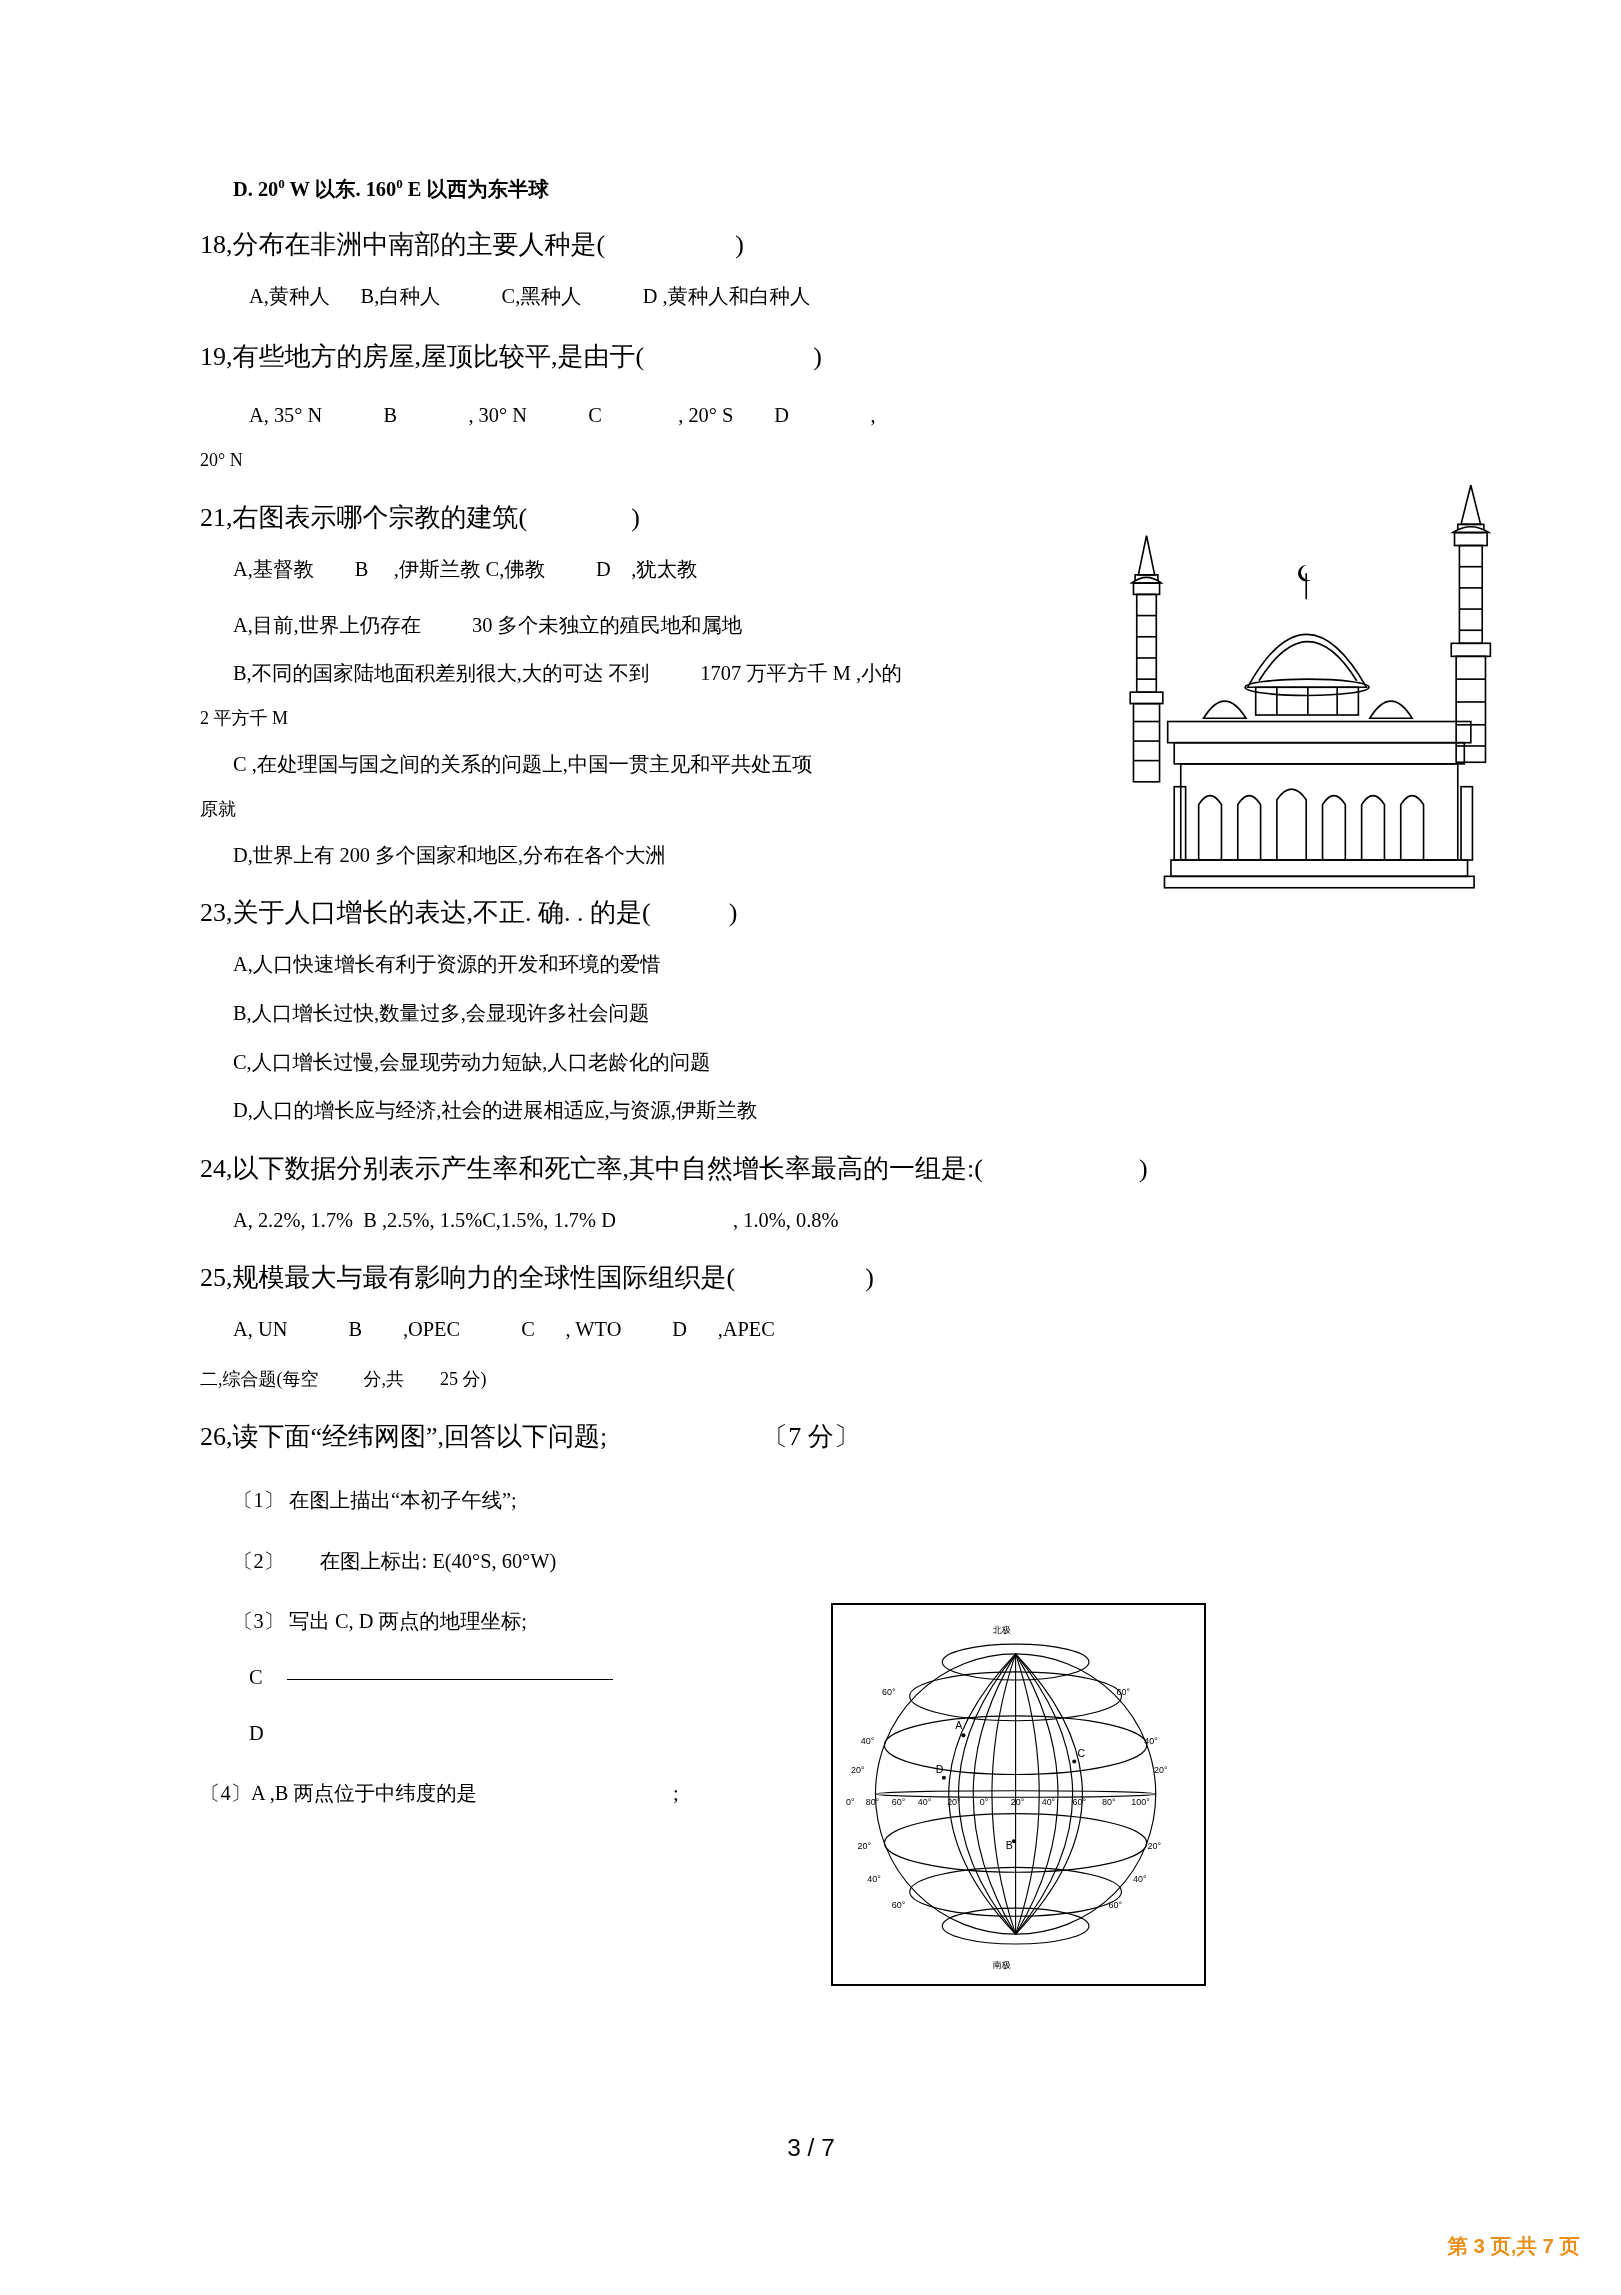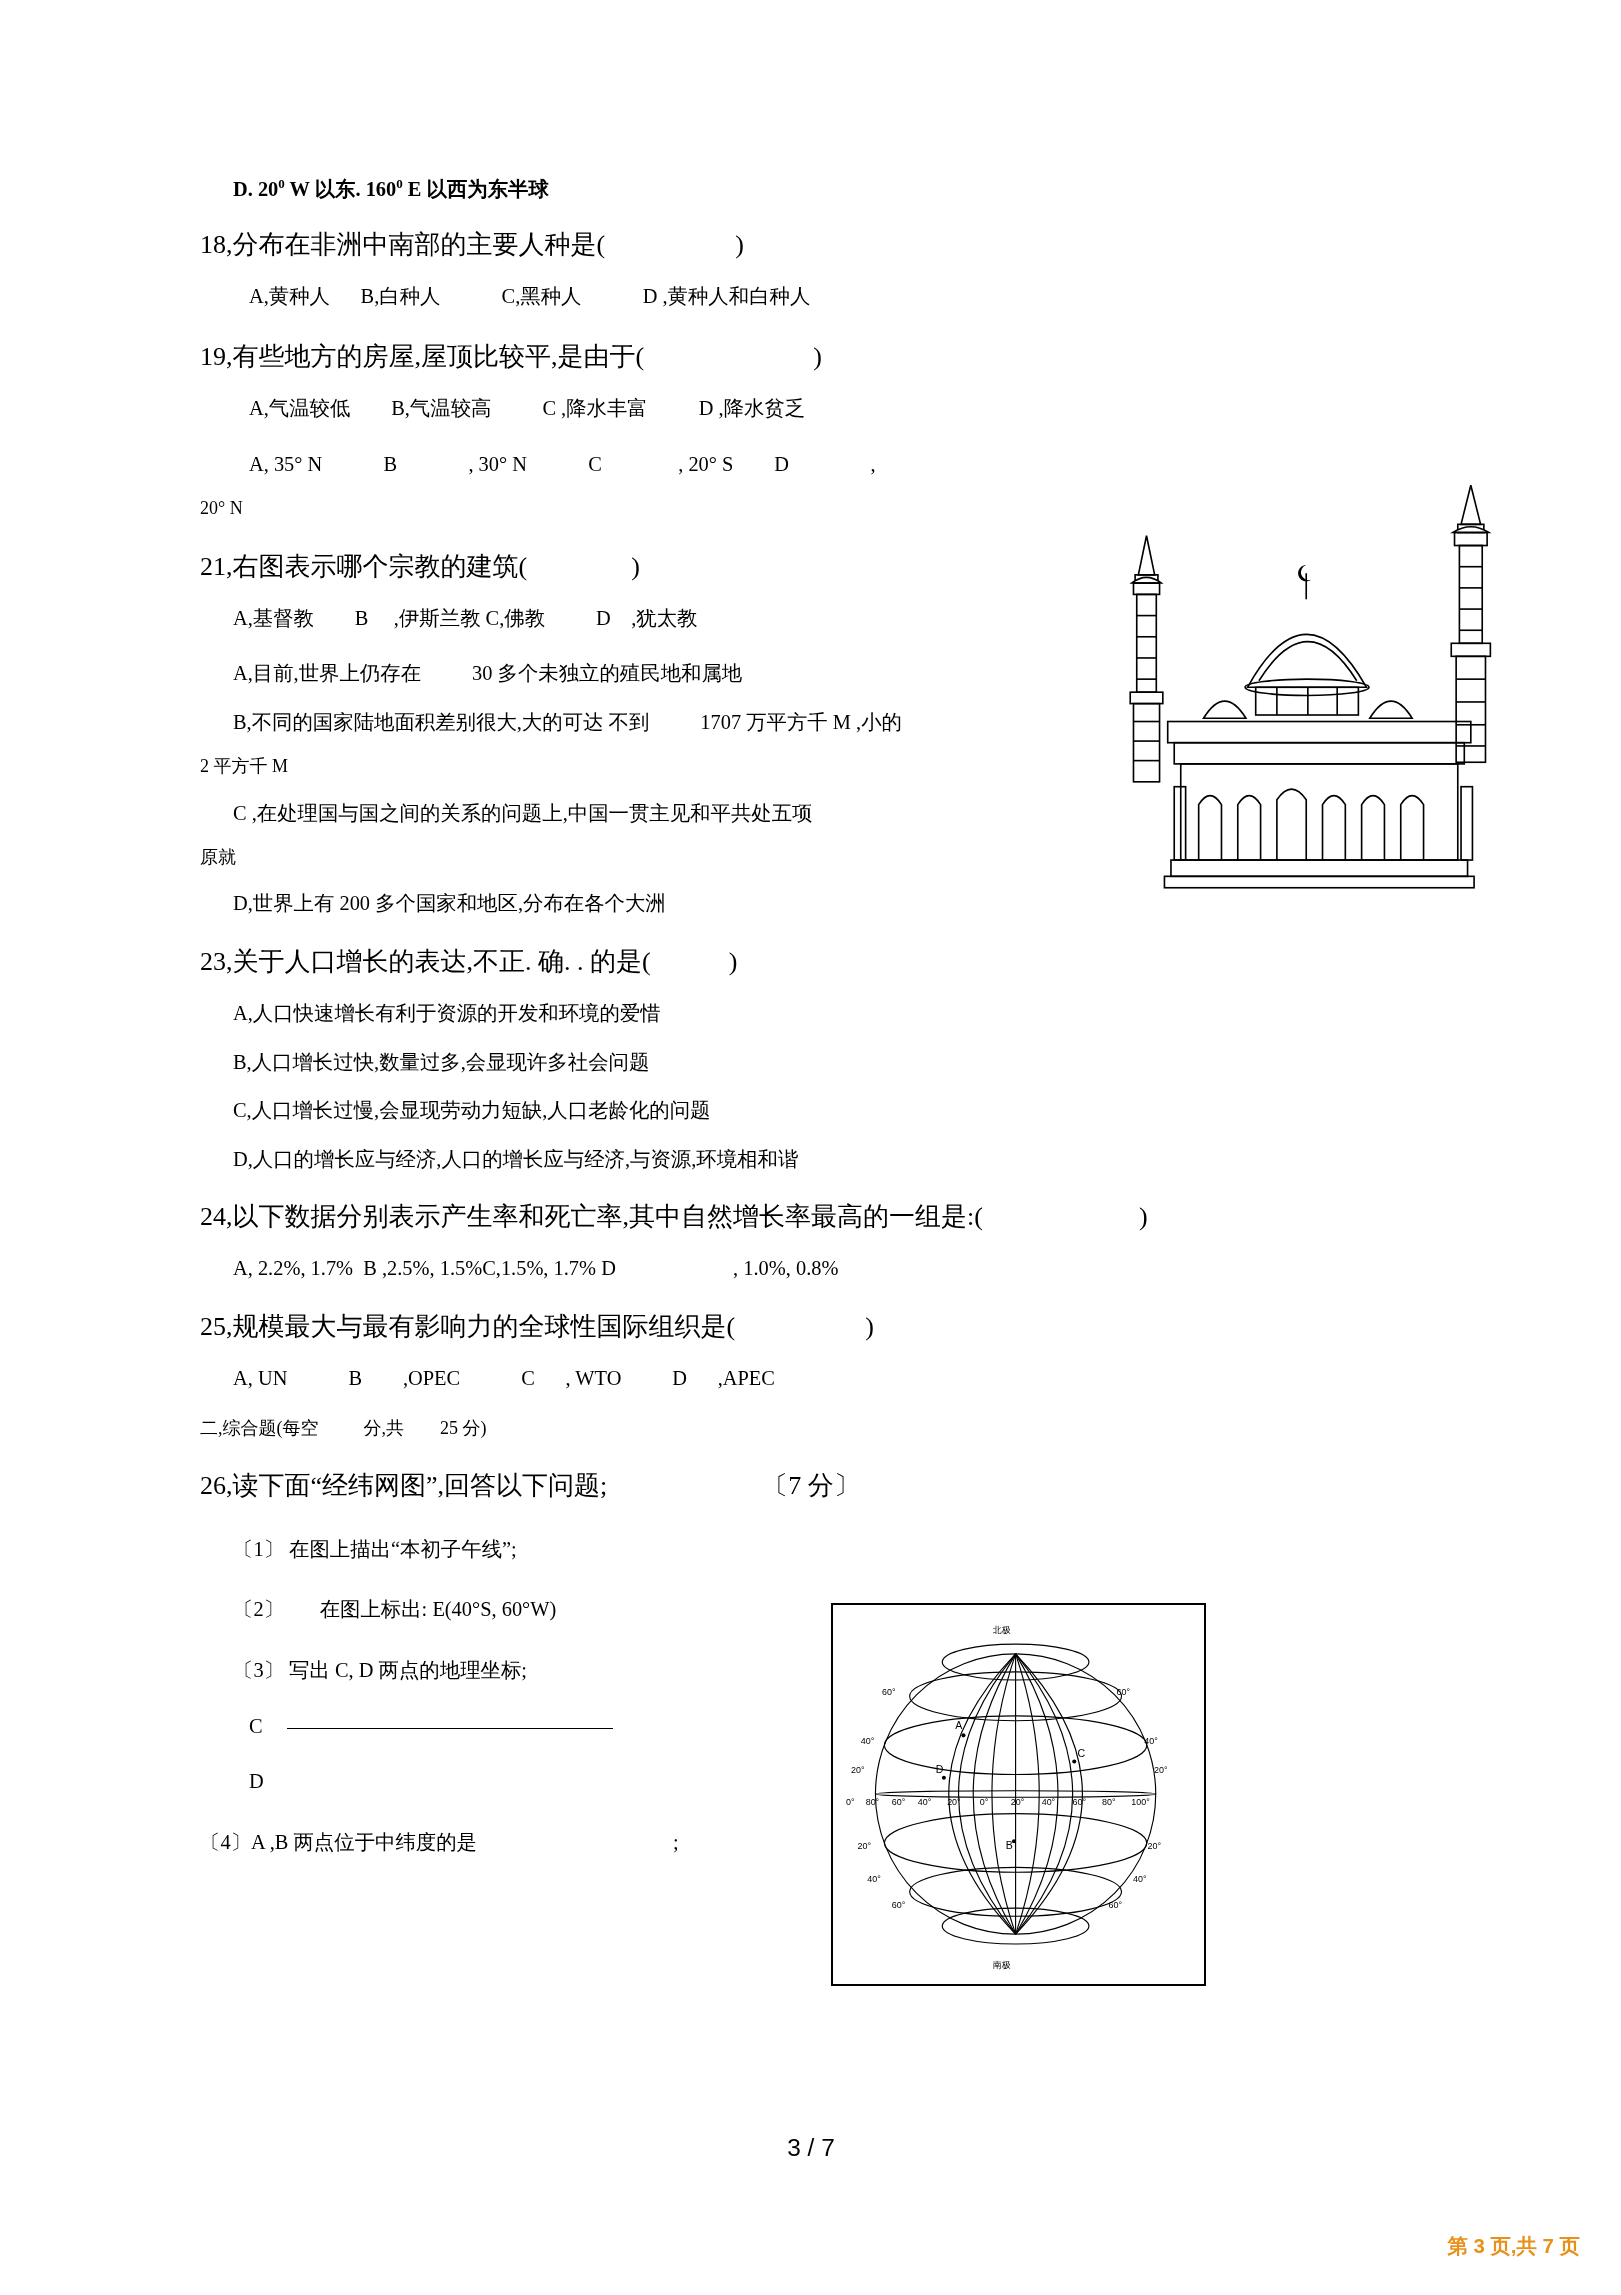--- a/index.html
+++ b/index.html
@@ -125,21 +125,20 @@
 
     <div class="topline"><b><span>D. 20</span><span class="sup">0</span><span> W 以东. 160</span><span class="sup">0</span><span> E 以西为东半球</span></b></div>
 
     <div class="q" style="margin-top:24.4px;">
       <div class="q-head">18,分布在非洲中南部的主要人种是(                    )</div>
       <div class="q-opts">A,黄种人      B,白种人            C,黑种人            D ,黄种人和白种人</div>
     </div>
 
     <div class="q" style="margin-top:28px;">
       <div class="q-head">19,有些地方的房屋,屋顶比较平,是由于(                          )</div>
-      <div class="q-opts">A,气温较低        B,气温较高          C ,降水丰富          D ,降水贫乏</div>
     </div>
 
     <div class="q" style="margin-top:28px;">
       <div class="q-opts">A, 35° N            B              , 30° N            C               , 20° S        D                ,</div>
       <div class="cont" style="margin-left:0;">20° N</div>
     </div>
 
     <div class="q" style="margin-top:28px;">
       <div class="q-head">21,右图表示哪个宗教的建筑(                )</div>
       <div class="q-opts" style="margin-left:33px;">A,基督教        B     ,伊斯兰教 C,佛教          D    ,犹太教</div>
@@ -152,21 +151,21 @@
       <div class="q-sub">C ,在处理国与国之间的关系的问题上,中国一贯主见和平共处五项</div>
       <div class="cont" style="margin-left:0;">原就</div>
       <div class="q-sub">D,世界上有 200 多个国家和地区,分布在各个大洲</div>
     </div>
 
     <div class="q" style="margin-top:26px;">
       <div class="q-head">23,关于人口增长的表达,不正. 确. . 的是(            )</div>
       <div class="q-sub">A,人口快速增长有利于资源的开发和环境的爱惜</div>
       <div class="q-sub">B,人口增长过快,数量过多,会显现许多社会问题</div>
       <div class="q-sub">C,人口增长过慢,会显现劳动力短缺,人口老龄化的问题</div>
-      <div class="q-sub">D,人口的增长应与经济,人口的增长应与经济,与资源,环境相和谐</div>
+      <div class="q-sub">D,人口的增长应与经济,社会的进展相适应,与资源,伊斯兰教</div>
     </div>
 
     <div class="q" style="margin-top:26px;">
       <div class="q-head">24,以下数据分别表示产生率和死亡率,其中自然增长率最高的一组是:(                        )</div>
       <div class="q-opts" style="margin-left:33px;">A, 2.2%, 1.7%  B ,2.5%, 1.5%C,1.5%, 1.7% D                       , 1.0%, 0.8%</div>
     </div>
 
     <div class="q" style="margin-top:26px;">
       <div class="q-head">25,规模最大与最有影响力的全球性国际组织是(                    )</div>
       <div class="q-opts" style="margin-left:33px;">A, UN            B        ,OPEC            C      , WTO          D      ,APEC</div>

